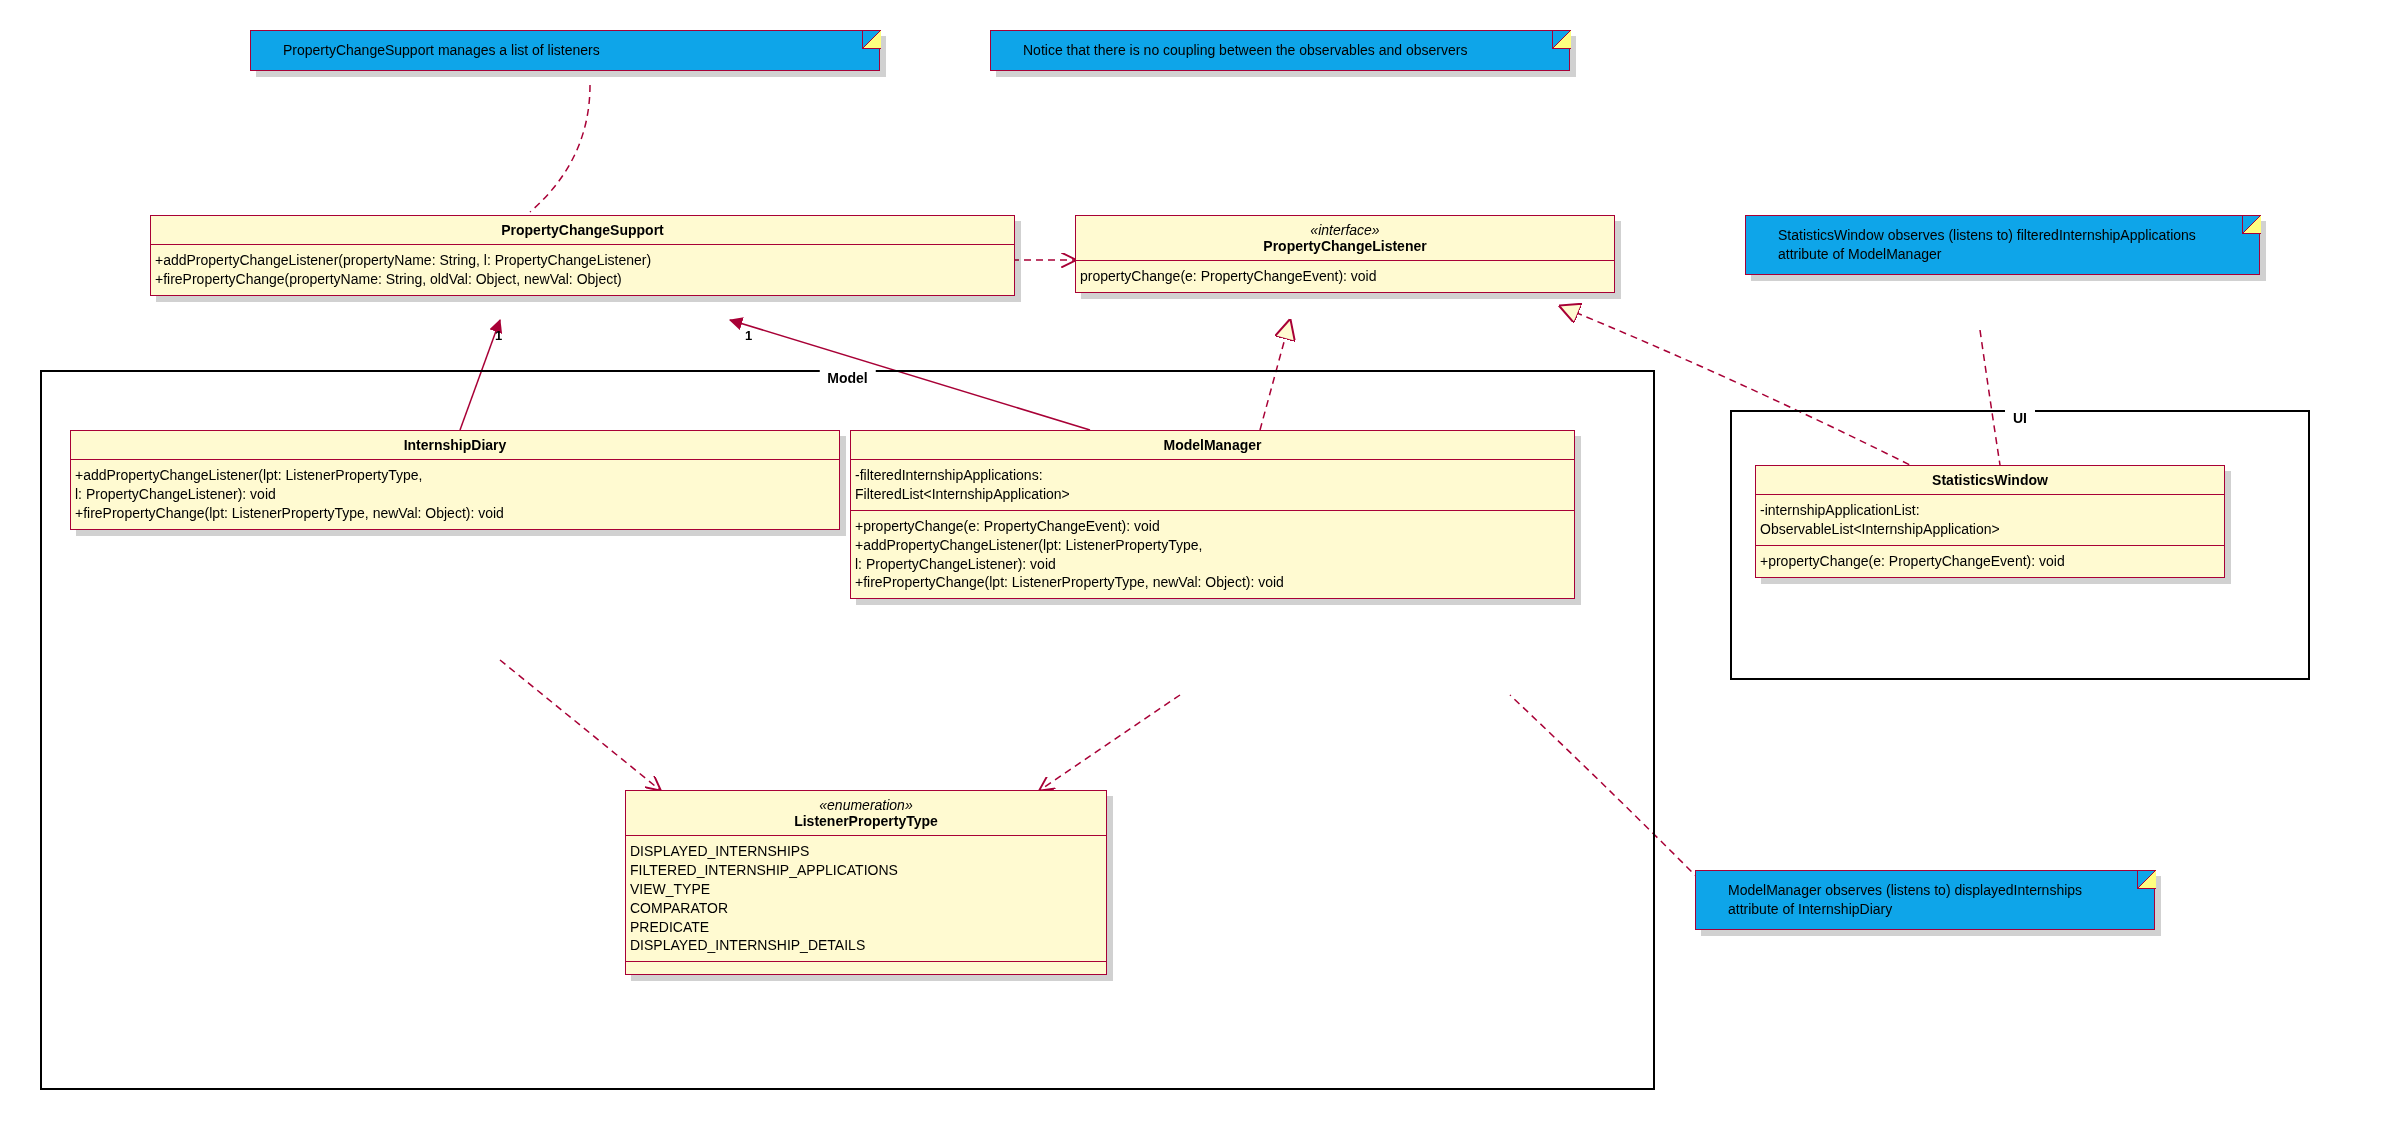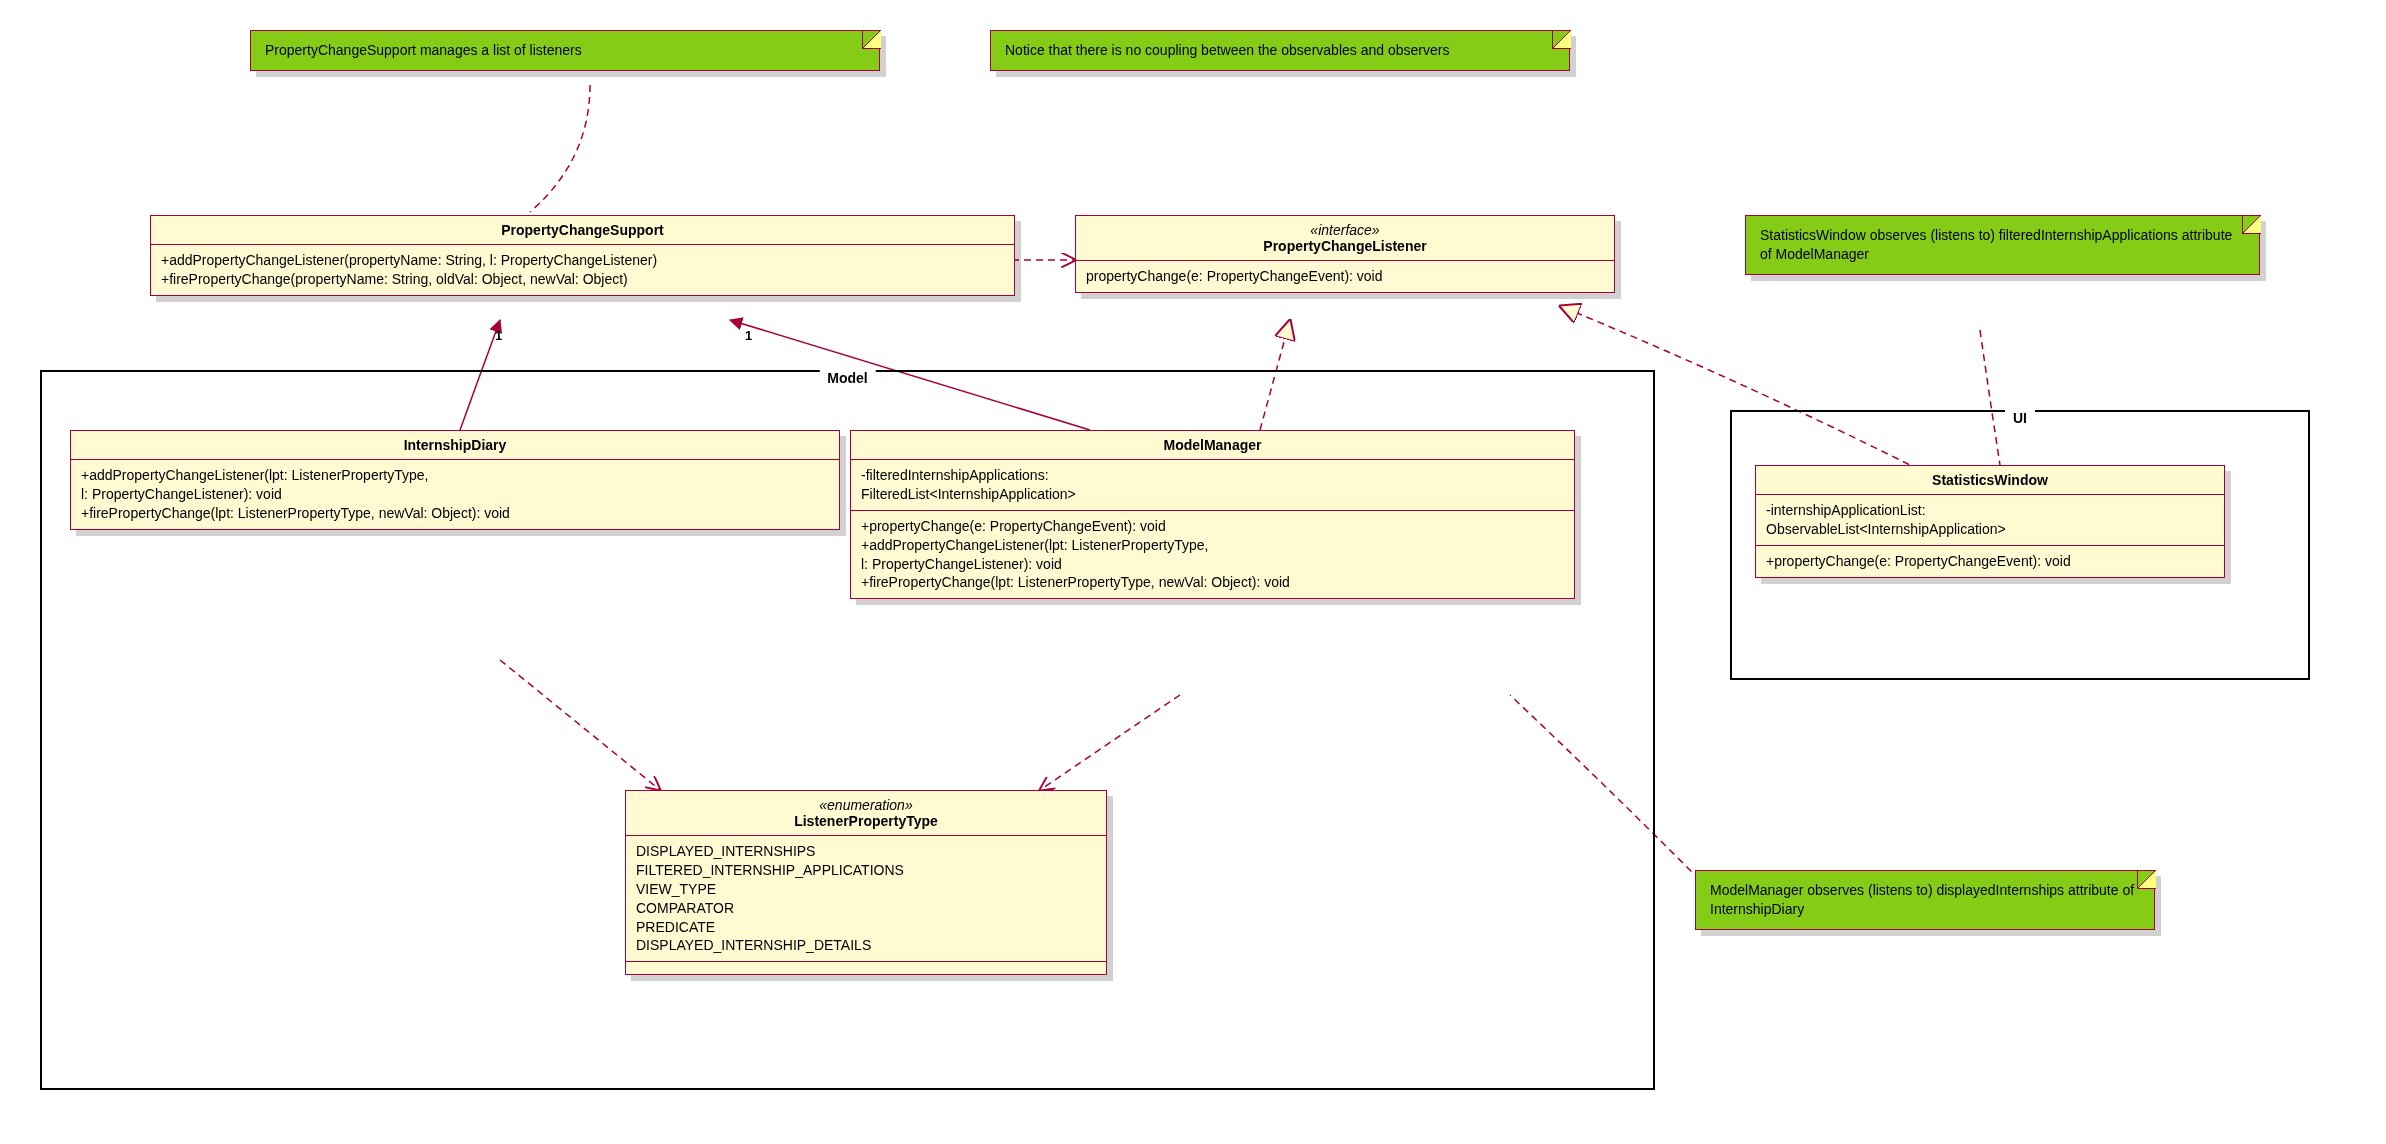--- a/index.html
+++ b/index.html
@@ -23,23 +23,23 @@
     position: absolute;
     top: 0; left: 0;
     width: 2386px;
     height: 1144px;
     pointer-events: none;
   }
 
   
   .note {
     position: absolute;
-    background: #84cc16;
+    background: #0ea5e9;
     border: 1.5px solid #a80036;
-    padding: 10px 14px;
+    padding: 10px 32px;
     line-height: 1.35;
     box-shadow: 6px 6px 0 rgba(0,0,0,0.18);
   }
   .note::after {
     
     content: "";
     position: absolute;
     top: -1.5px; right: -1.5px;
     width: 18px; height: 18px;
     background: linear-gradient(135deg, transparent 49%, #a80036 49%, #a80036 52%, #ffff80 52%);
@@ -59,21 +59,21 @@
     padding: 6px 10px;
     border-bottom: 1.5px solid #a80036;
     font-weight: bold;
   }
   .uml .stereo {
     display: block;
     font-style: italic;
     font-weight: normal;
   }
   .uml .section {
-    padding: 6px 10px;
+    padding: 6px 4px;
     border-bottom: 1.5px solid #a80036;
     white-space: pre-line;
     line-height: 1.35;
   }
   .uml .section:last-child { border-bottom: none; }
   .uml .section.empty { min-height: 8px; }
 
   
   .pkg {
     position: absolute;

